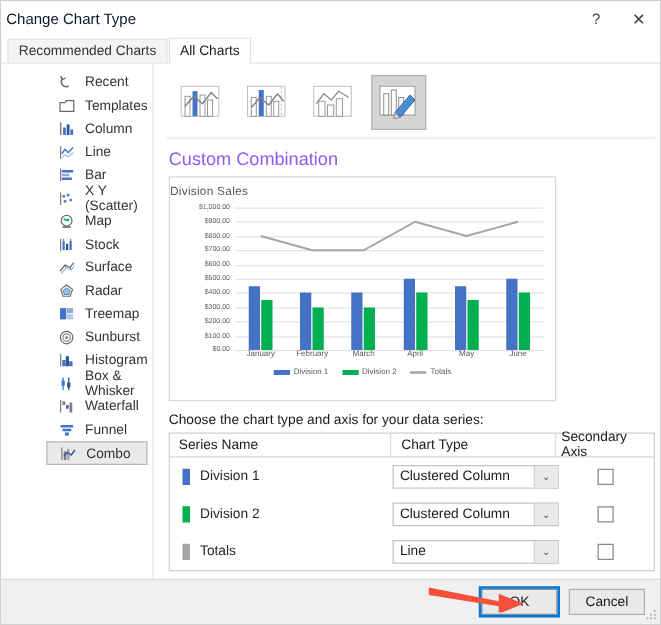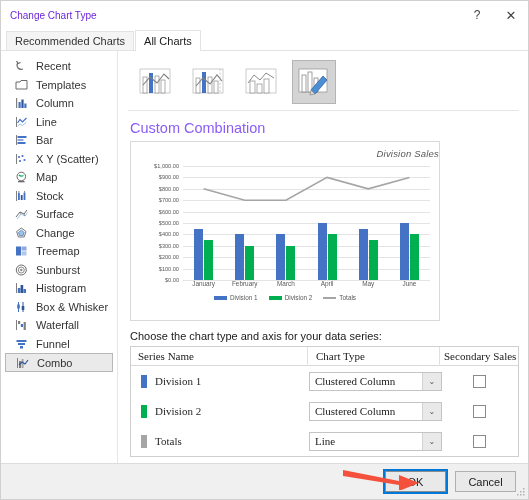--- a/index.html
+++ b/index.html
@@ -8,76 +8,76 @@
     width:529px; height:500px;
     font-family:"Liberation Sans", sans-serif;
     font-size:11px; color:#262626;
     background:#ffffff;
     overflow:hidden;
   }
   .dialog { position:relative; width:529px; height:500px; border:1px solid #d0d0d0; background:#fff; }
 
   
   .titlebar { height:28px; display:flex; align-items:center; background:#fff; }
-  .title-text { font-size:10px; color:#6d28d9; padding-left:9px; flex:1; }
+  .title-text { font-size:12px; color:#0f172a; padding-left:4px; flex:1; }
   .title-btn { width:34px; height:28px; display:flex; align-items:center; justify-content:center;
                font-size:12px; color:#444; cursor:default; }
   .title-btn.close { font-size:13px; }
 
   
   .tabstrip { height:22px; display:flex; align-items:flex-end; padding-left:5px;
               border-bottom:1px solid #e3e3e3; background:#fff; position:relative; }
   .tab { height:19px; padding:8px 8px; display:flex; align-items:center; font-size:11px;
          color:#333; border:1px solid #e3e3e3; border-bottom:none; background:#f4f4f4; margin-right:1px; }
   .tab.active { background:#fff; color:#1a1a1a; position:relative; z-index:2;
                 border-color:#e3e3e3; height:21px; margin-bottom:-1px; }
 
   
   .content { display:flex; height:415px; background:#fff; }
-  .sidebar { width:122px; padding-top:6px; border-right:1px solid #e6e6e6; }
+  .sidebar { width:122px; padding-top:6px; border-right:1px solid #e6e6e6;padding-left:32px; }
   .side-item { height:18.5px; display:flex; align-items:center; padding-left:9px; gap:7px;
                font-size:11px; color:#333; margin:0 4px; }
   .side-item.selected { background:#eaeaea; border:1px solid #b8b8b8; height:19px; }
   .side-ico { width:15px; height:14px; flex:0 0 15px; display:flex; align-items:center; justify-content:center; }
   .side-ico svg { display:block; }
 
   .main { flex:1; padding:6px 9px 0 10px; position:relative; }
 
   
   .thumbs { display:flex; gap:9px; padding:3px 0 6px 5px; border-bottom:1px solid #e6e6e6; }
   .thumb { width:44px; height:44px; display:flex; align-items:center; justify-content:center;
            background:#fff; border:1px solid transparent; }
   .thumb.selected { background:#d4d4d4; border:1px solid #b4b4b4; }
 
   .preview-title { font-size:14.5px; color:#8b5cf6; padding:9px 0 5px 2px; font-weight:400; }
 
   
   .chartbox { width:310px; height:180px; border:1px solid #d9d9d9; background:#fff;
               position:relative; margin-left:2px; }
-  .chart-title { text-align:right; font-size:9.5px; color:#595959; padding-top:6px; letter-spacing:.2px;font-style:italic; }
+  .chart-title { text-align:left; font-size:9.5px; color:#595959; padding-top:6px; letter-spacing:.2px; }
   .plot { position:absolute; left:52px; right:9px; top:24px; height:114px; }
   .gridline { position:absolute; left:0; right:0; height:1px; background:#e4e4e4; }
   .ylab { position:absolute; right:calc(100% + 4px); font-size:5.6px; color:#595959;
           white-space:nowrap; transform:translateY(-50%); }
   .bars { position:absolute; left:0; right:0; bottom:0; top:0; display:flex; }
   .grp { flex:1; display:flex; align-items:flex-end; justify-content:center; gap:1px; }
   .bar { width:9px; }
   .bar.d1 { background:#4472C4; }
   .bar.d2 { background:#00B050; }
   .xaxis { position:absolute; left:52px; right:9px; top:138px; display:flex; }
   .xlab { flex:1; text-align:center; font-size:6.4px; color:#595959; }
   .legend { position:absolute; left:0; right:0; top:152px; display:flex;
             justify-content:center; align-items:center; gap:11px; }
   .lg { display:flex; align-items:center; gap:3px; font-size:6.4px; color:#595959; }
   .sw { width:13px; height:4px; }
   .sw.line { height:2px; }
 
   
   .series-label { font-size:11px; color:#1a1a1a; padding:9px 0 4px 2px; }
-  .table { border:1px solid #cfcfcf; background:#fff; margin-left:2px; width:389px;font-family:Liberation Serif, serif; }
+  .table { border:1px solid #cfcfcf; background:#fff; margin-left:2px; width:389px; }
   .thead { display:flex; height:19px; align-items:center; border-bottom:1px solid #d9d9d9;
            font-size:11px; color:#1a1a1a; }
   .th1 { width:176px; padding-left:7px; }
   .th2 { flex:1; padding-left:8px; border-left:1px solid #e0e0e0; height:19px; display:flex; align-items:center; }
   .th3 { width:79px; padding-left:4px; border-left:1px solid #e0e0e0; height:19px; display:flex; align-items:center; }
   .trow { display:flex; align-items:center; height:30px; }
   .c1 { width:176px; display:flex; align-items:center; gap:8px; padding-left:10px; font-size:11px; }
   .sbox { width:6px; height:13px; }
   .c2 { flex:1; display:flex; align-items:center; padding-left:8px; }
   .c3 { width:79px; display:flex; align-items:center; justify-content:center; }
@@ -224,21 +224,21 @@
         <span>Surface</span>
       </div>
 
       <div class="side-item">
         <span class="side-ico">
             <svg width="13" height="12" viewBox="0 0 13 12">
               <polygon points="6.3,1 11,4.5 9.2,10 3.4,10 1.6,4.5" fill="#fff" stroke="#6a6a6a" stroke-width=".9"></polygon>
               <polygon points="6.3,3.2 9.2,5.4 8.1,8.6 4.5,8.6 3.4,5.4" fill="#9dc3e6" stroke="#4472C4" stroke-width=".7"></polygon>
             </svg>
           </span>
-        <span>Change</span>
+        <span>Radar</span>
       </div>
 
       <div class="side-item">
         <span class="side-ico">
             <svg width="13" height="12" viewBox="0 0 13 12">
               <rect x="1" y="1.5" width="5" height="9" fill="#4472C4"></rect>
               <rect x="6.5" y="1.5" width="5" height="4" fill="#8faadc"></rect>
               <rect x="6.5" y="6.3" width="5" height="4.2" fill="#b4c7e7"></rect>
             </svg>
           </span>
@@ -443,21 +443,21 @@
               <span>Totals</span>
             </div>
           </div>
       </div>
 
       <div class="series-label">Choose the chart type and axis for your data series:</div>
       <div class="table">
         <div class="thead">
           <div class="th1">Series Name</div>
           <div class="th2">Chart Type</div>
-          <div class="th3">Secondary Sales</div>
+          <div class="th3">Secondary Axis</div>
         </div>
 
         <div class="trow">
           <div class="c1">
             <span class="sbox" style="background:#4472C4"></span>
             <span>Division 1</span>
           </div>
           <div class="c2">
             <div class="combo">
               <span class="combo-val">Clustered Column</span>

